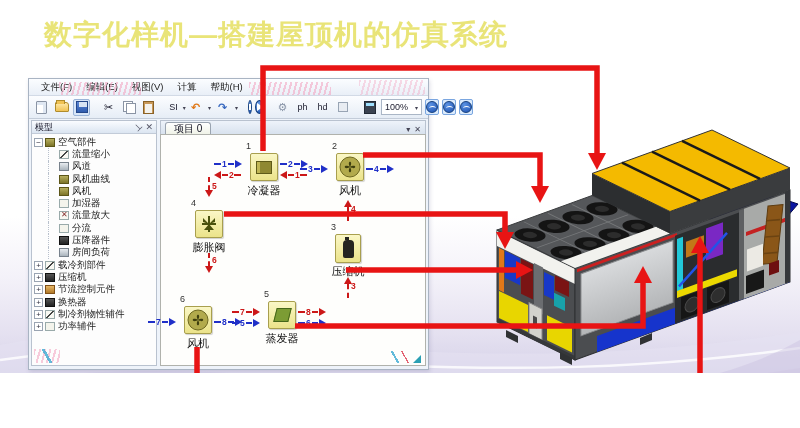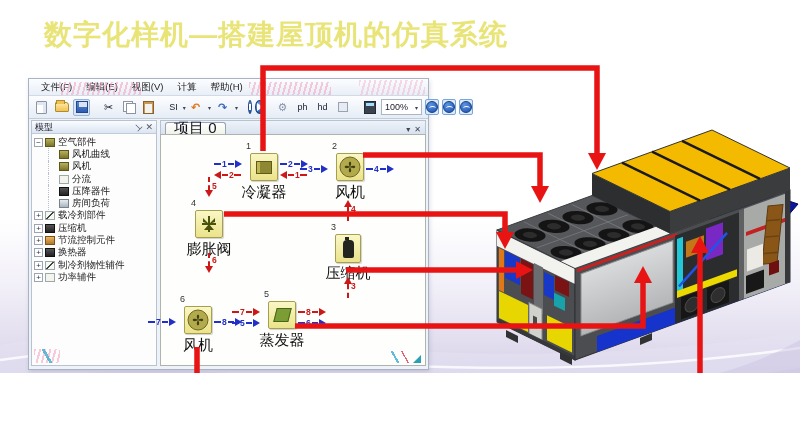--- a/index.html
+++ b/index.html
@@ -78,31 +78,31 @@
   .ti.amber { background:linear-gradient(180deg,#e8b868,#b07828); border-color:#805018; }
   .ti.lite  { background:#f4f4ec; border-color:#9aa; }
   .ti.line  { background:linear-gradient(135deg,transparent 44%,#444 44%,#444 56%,transparent 56%), #f8f8f2; border-color:#9aa; }
   .ti.xmark { background:#f8f8f2; border-color:#9aa; position:relative; }
   .ti.xmark:before { content:"\2715"; position:absolute; left:1px; top:-2px; font-size:8px; color:#833; }
 
   .docarea { position:absolute; left:129px; right:0; top:0; height:100%; }
   .tabbar { height:14px; background:linear-gradient(180deg,#eef3fa,#d8e2ee); border:1px solid #b9c2cf; border-bottom:none;
             display:flex; align-items:flex-end; padding-left:4px; }
   .tab { height:12px; background:linear-gradient(180deg,#ffffff,#f0f3e8); border:1px solid #9aa4b0; border-bottom:none;
-         border-radius:3px 3px 0 0; font-size:15px; color:#112; padding:0 8px; display:flex; align-items:center; }
+         border-radius:3px 3px 0 0; font-size:10px; color:#112; padding:0 8px; display:flex; align-items:center; }
   .tabbar .sp { flex:1; } .tabctl { font-size:8px; color:#445; margin-right:4px; }
   .canvas { position:absolute; left:0; right:0; top:14px; bottom:0; background:#fefefc; border:1px solid #b0b2ac; }
 
   
   .comp { position:absolute; }
   .cicon { position:absolute; left:0; top:0; width:28px; height:28px;
            background:linear-gradient(180deg,#faf7c6,#ebe38a); border:1px solid #a89f4e; border-radius:2px;
            box-shadow:1px 1px 1px rgba(0,0,0,.18); display:flex; align-items:center; justify-content:center; }
   .cnum { position:absolute; left:-4px; top:-12px; font-size:9px; color:#333; }
-  .clabel { position:absolute; top:30px; left:-17px; width:62px; text-align:center; font-size:15px; color:#111; }
+  .clabel { position:absolute; top:30px; left:-17px; width:62px; text-align:center; font-size:11px; color:#111; }
   .g-cond { width:16px; height:13px; background:#8f8832; border:1px solid #5e5a18; box-shadow:inset 3px 0 0 #c0b654; }
   .g-comp { width:11px; height:18px; background:#252520; border-radius:4px 4px 2px 2px; position:relative; }
   .g-comp:before { content:""; position:absolute; left:2px; top:-3px; width:4px; height:3px; background:#252520; }
   .g-evap { width:15px; height:14px; background:#7c9c34; border:1px solid #45661a; transform:skewX(-14deg); }
   .harrow { position:absolute; display:flex; align-items:center; height:8px; }
   .harrow .pre { width:7px; border-top:2px dashed currentColor; margin-right:1px; }
   .harrow b { font-size:8.5px; line-height:8px; font-weight:bold; }
   .harrow .post { width:6px; border-top:2px dashed currentColor; margin:0 1px; }
   .harrow .tri-r { width:0; height:0; border-left:7px solid currentColor; border-top:4px solid transparent; border-bottom:4px solid transparent; }
   .harrow .tri-l { width:0; height:0; border-right:7px solid currentColor; border-top:4px solid transparent; border-bottom:4px solid transparent; }
@@ -221,27 +221,47 @@
           <span class="closex">✕</span>
         </div>
         <div class="tree">
           <div class="trow">
               <span class="exp">−</span>
               <span class="ti olive"></span>
               <span>空气部件</span>
             </div>
           <div class="trow" style="padding-left:14px">
               <span class="noexp"></span>
+              <span class="ti line"></span>
+              <span>流量缩小</span>
+            </div>
+          <div class="trow" style="padding-left:14px">
+              <span class="noexp"></span>
+              <span class="ti duct"></span>
+              <span>风道</span>
+            </div>
+          <div class="trow" style="padding-left:14px">
+              <span class="noexp"></span>
               <span class="ti olive"></span>
               <span>风机曲线</span>
             </div>
           <div class="trow" style="padding-left:14px">
               <span class="noexp"></span>
               <span class="ti olive"></span>
               <span>风机</span>
+            </div>
+          <div class="trow" style="padding-left:14px">
+              <span class="noexp"></span>
+              <span class="ti lite"></span>
+              <span>加湿器</span>
+            </div>
+          <div class="trow" style="padding-left:14px">
+              <span class="noexp"></span>
+              <span class="ti xmark"></span>
+              <span>流量放大</span>
             </div>
           <div class="trow" style="padding-left:14px">
               <span class="noexp"></span>
               <span class="ti lite"></span>
               <span>分流</span>
             </div>
           <div class="trow" style="padding-left:14px">
               <span class="noexp"></span>
               <span class="ti dark"></span>
               <span>压降器件</span>

